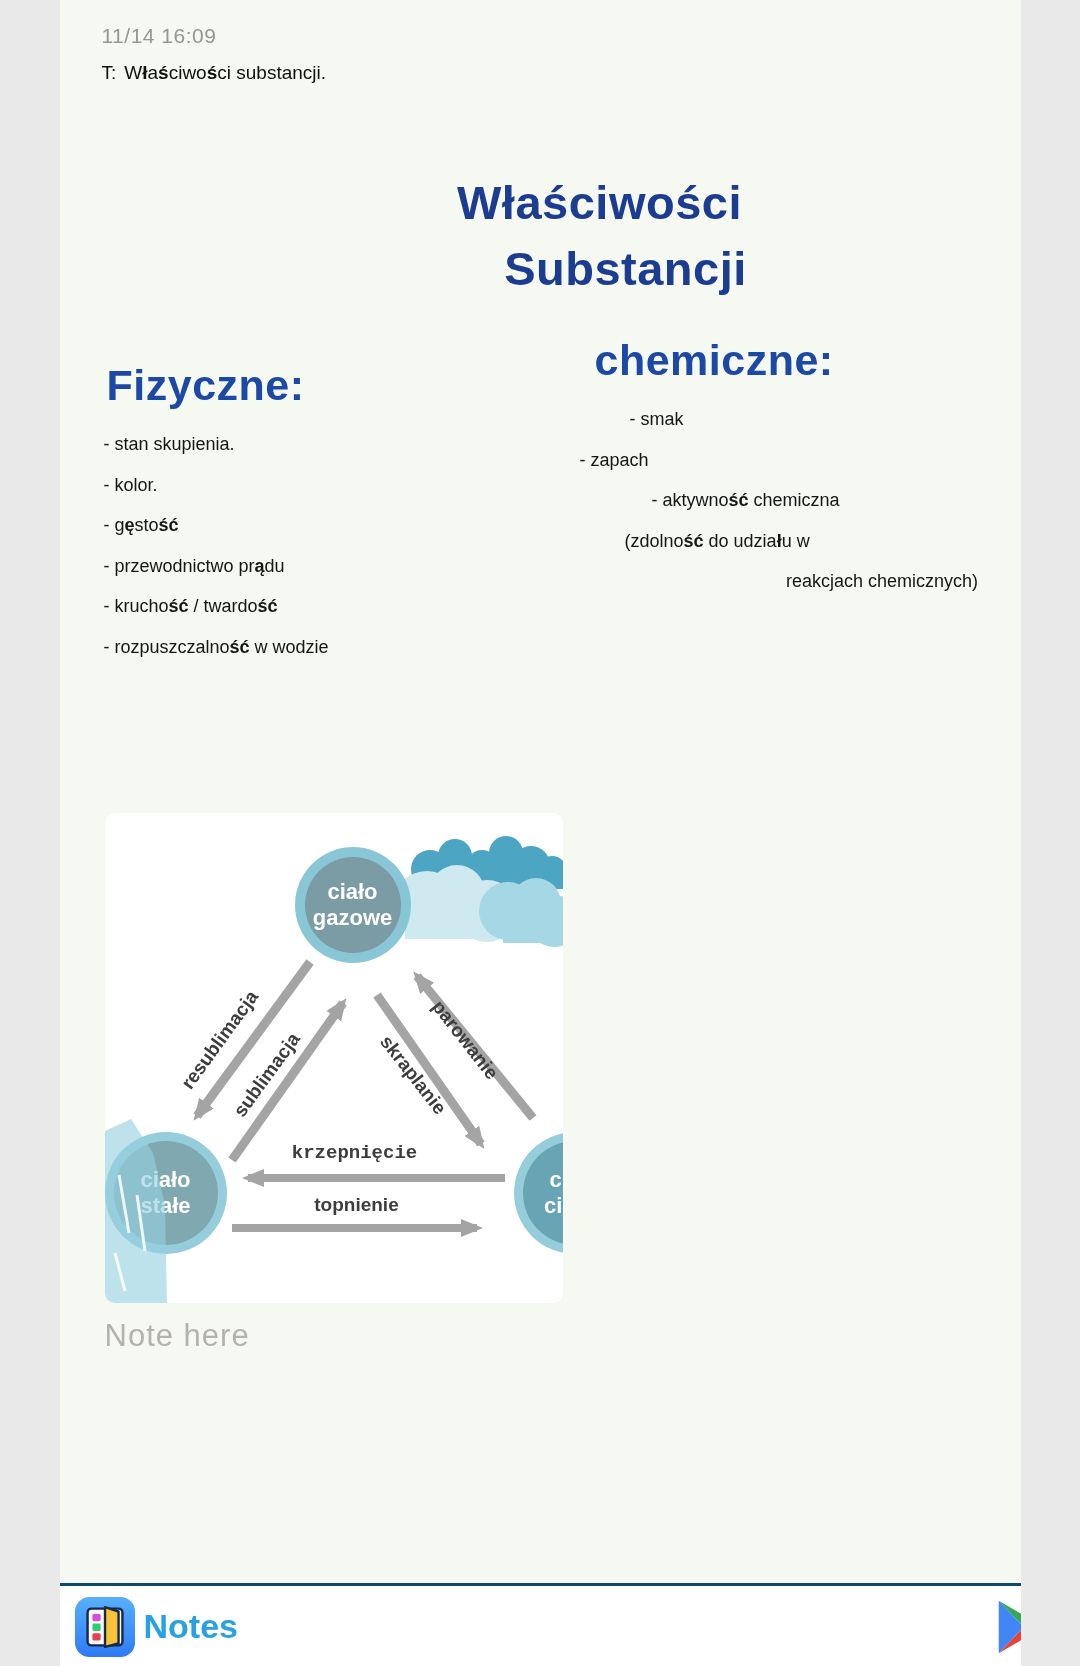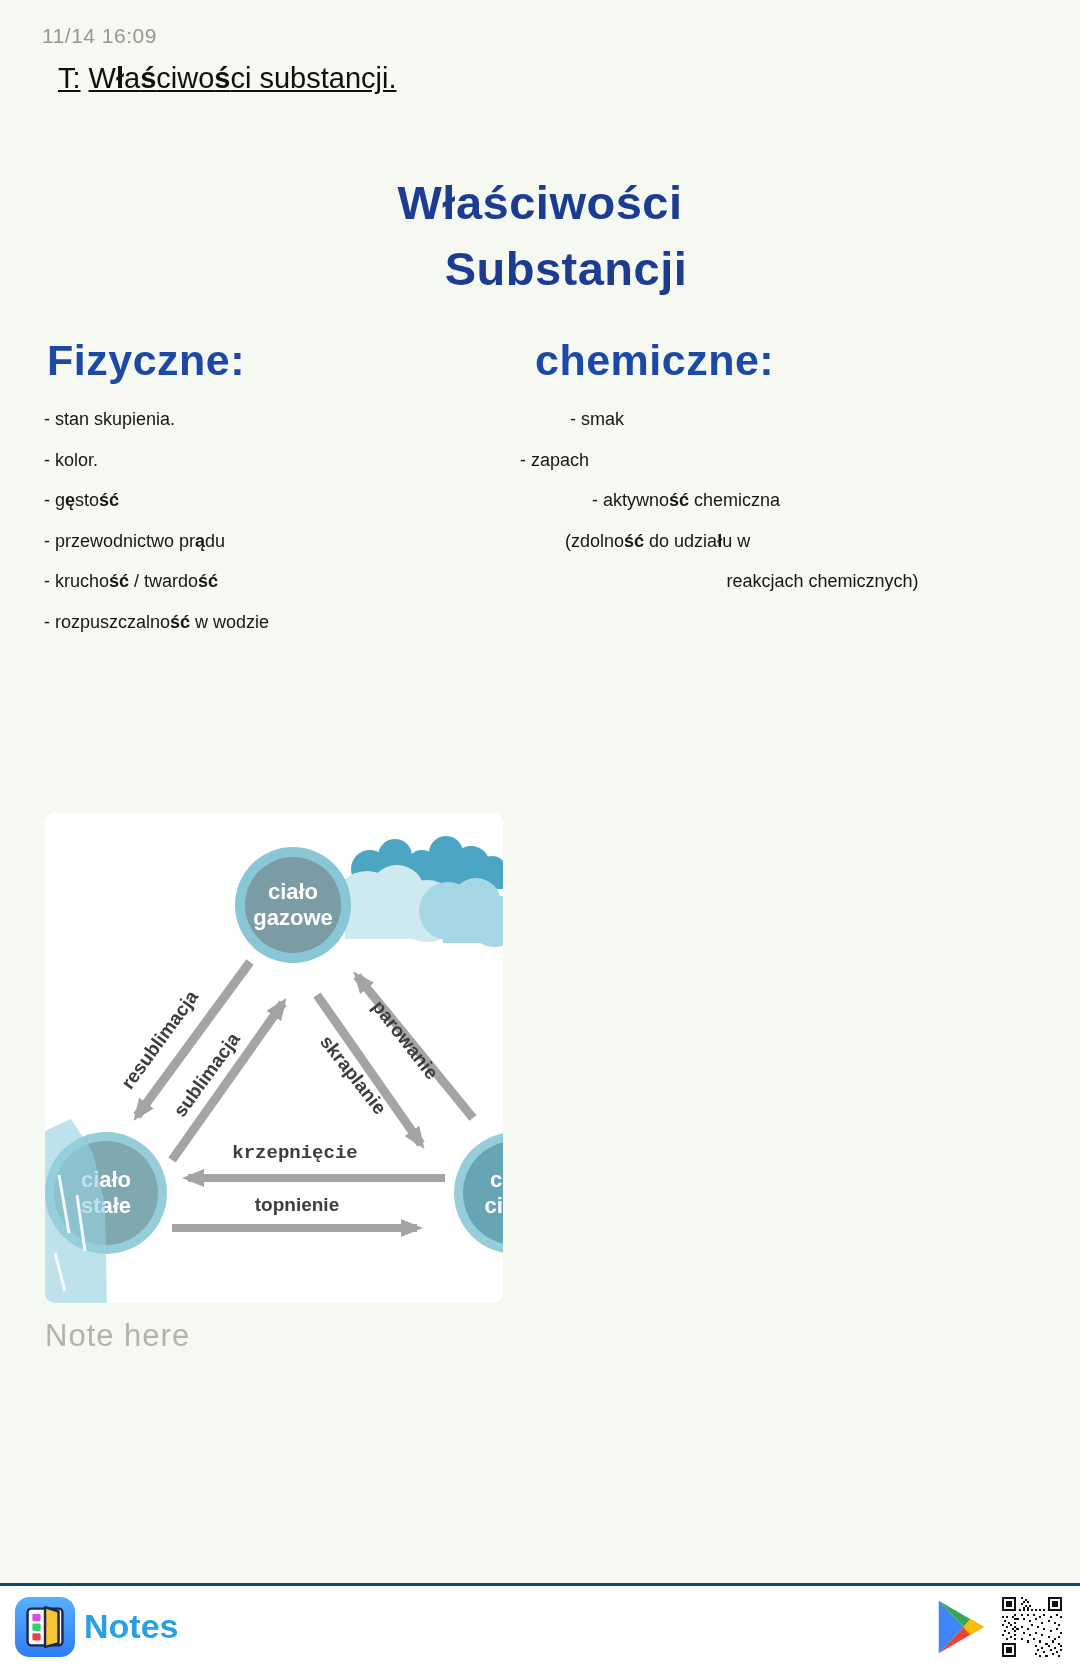--- a/index.html
+++ b/index.html
@@ -1,28 +1,28 @@
 <!DOCTYPE html>
 <html><head>
 <meta charset="utf-8">
 <style>
   html,body{margin:0;padding:0;background:#e9e9e9;}
   .page{
-    position:relative;width:1080px;height:1666px;background:#f6f8f2;
+    position:relative;width:961px;height:1666px;background:#f6f8f2;
     font-family:"Liberation Sans",sans-serif;overflow:hidden;margin:0 auto;
   }
   .timestamp{position:absolute;top:24px;left:42px;font-size:21px;color:#97978f;letter-spacing:.5px;}
-  .topic{position:absolute;top:62px;left:58px;font-size:29px;color:#101010;text-decoration:underline;}
+  .topic{position:absolute;top:62px;left:42px;font-size:19px;color:#101010;}
   .topic .pfx{margin-right:8px;}
   .pl b{font-weight:700;}
   .main-title{position:absolute;top:170px;left:0;width:1080px;text-align:center;
     font-size:47px;font-weight:700;color:#1b3c90;line-height:66px;letter-spacing:.5px;}
   .main-title .t2{transform:translateX(26px);}
   .col{position:absolute;top:336px;}
-  .col-left{left:44px;width:450px;}
+  .col-left{left:44px;width:450px;margin-top:25px;}
   .col-right{left:500px;width:540px;}
   .col h2{margin:0;font-size:43px;font-weight:700;color:#1c49a6;letter-spacing:.5px;}
   .col-left h2{padding-left:3px;}
   .col-right h2{padding-left:35px;}
   .col ul{list-style:none;margin:14px 0 0 0;padding:0;font-size:18px;color:#161616;}
   .col li{line-height:40.5px;white-space:nowrap;}
   .col-right li.r0{padding-left:70px;}
   .col-right li.r1{padding-left:20px;}
   .col-right li.r2{padding-left:28px;}
   .col-right li.r3{padding-left:92px;}

